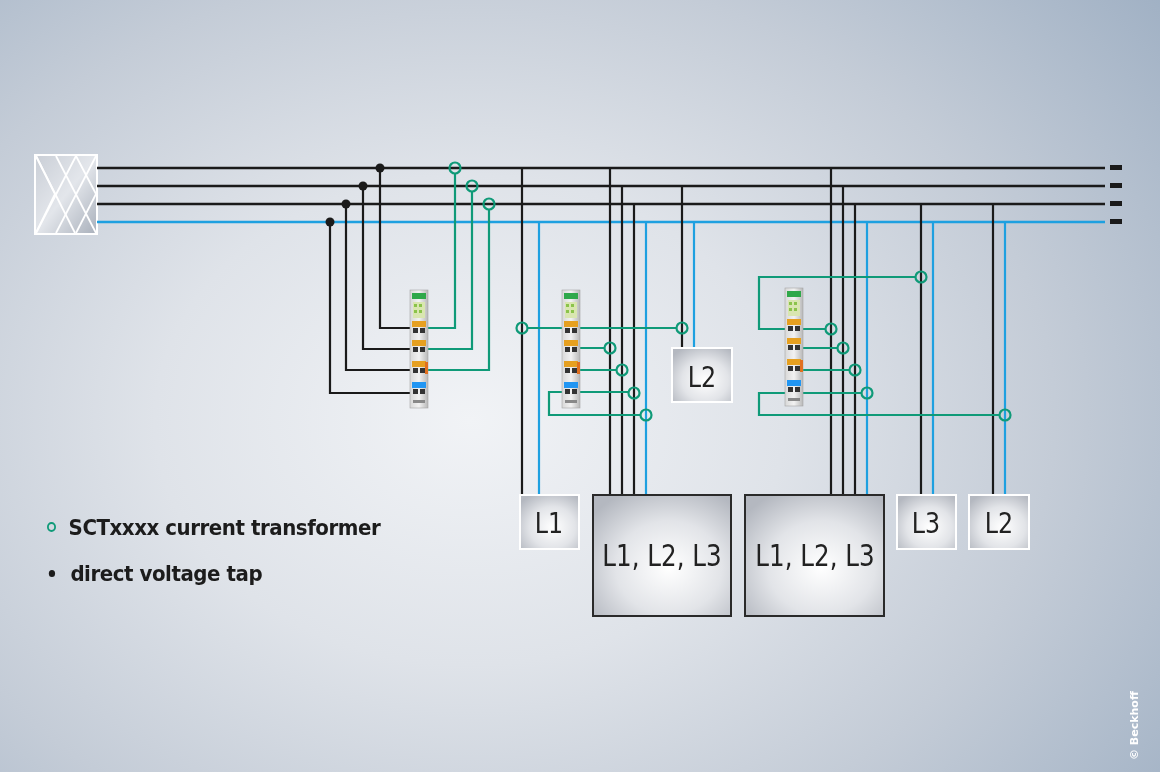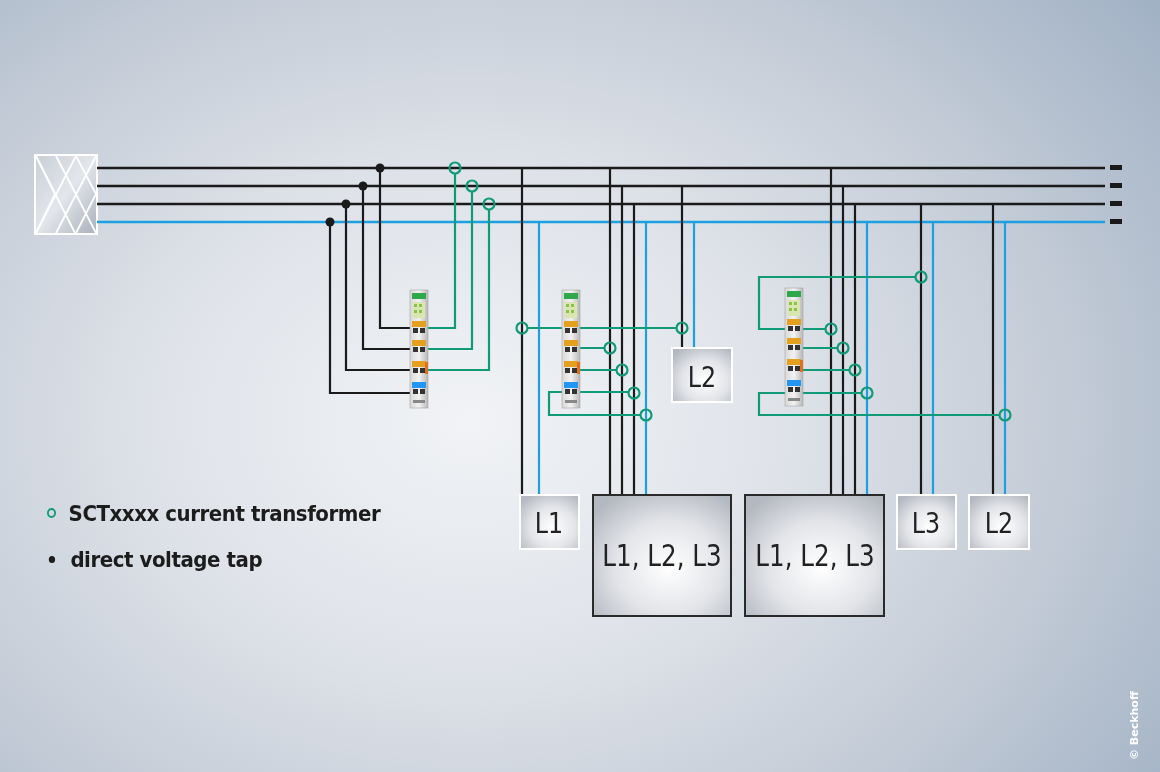--- a/index.html
+++ b/index.html
@@ -1,20 +1,20 @@
 <!DOCTYPE html>
 <html><head>
 <meta charset="utf-8">
 <style>
   html, body { margin:0; padding:0; }
   body { width:1160px; height:772px; overflow:hidden; position:relative;
     background: radial-gradient(ellipse 900px 700px at 470px 420px, #f1f3f6 0%, #dfe3e9 35%, #c4ccd7 65%, #9eafc3 100%);
     font-family: "DejaVu Sans", sans-serif; }
   #diagram { position:absolute; left:0; top:0; }
-  .legend { position:absolute; left:47px; top:490px; }
+  .legend { position:absolute; left:47px; top:504px; }
   .legend-row { display:flex; align-items:center; height:46px; font-family:"DejaVu Sans", sans-serif; font-weight:bold; font-size:22px; color:#1c1c1c; letter-spacing:-0.5px; transform:scaleX(0.9); transform-origin:left center; }
   .legend-ring { width:10px; height:10px; border:2px solid #0f9a78; border-radius:50%; margin-right:14px; box-sizing:border-box; }
   .legend-dot { width:7px; height:7px; background:#1c1c1c; border-radius:50%; margin-right:17px; margin-left:2px; }
   .copyright { position:absolute; left:1128px; top:760px; transform:rotate(-90deg); transform-origin:left top; font-family:"DejaVu Sans", sans-serif; font-weight:bold; font-size:11px; color:#ffffff; white-space:nowrap; }
   .load-label { font-family:"DejaVu Sans", sans-serif; fill:#222; }
 </style>
 </head>
 <body>
 
 <svg id="diagram" width="1160" height="772" viewBox="0 0 1160 772">

